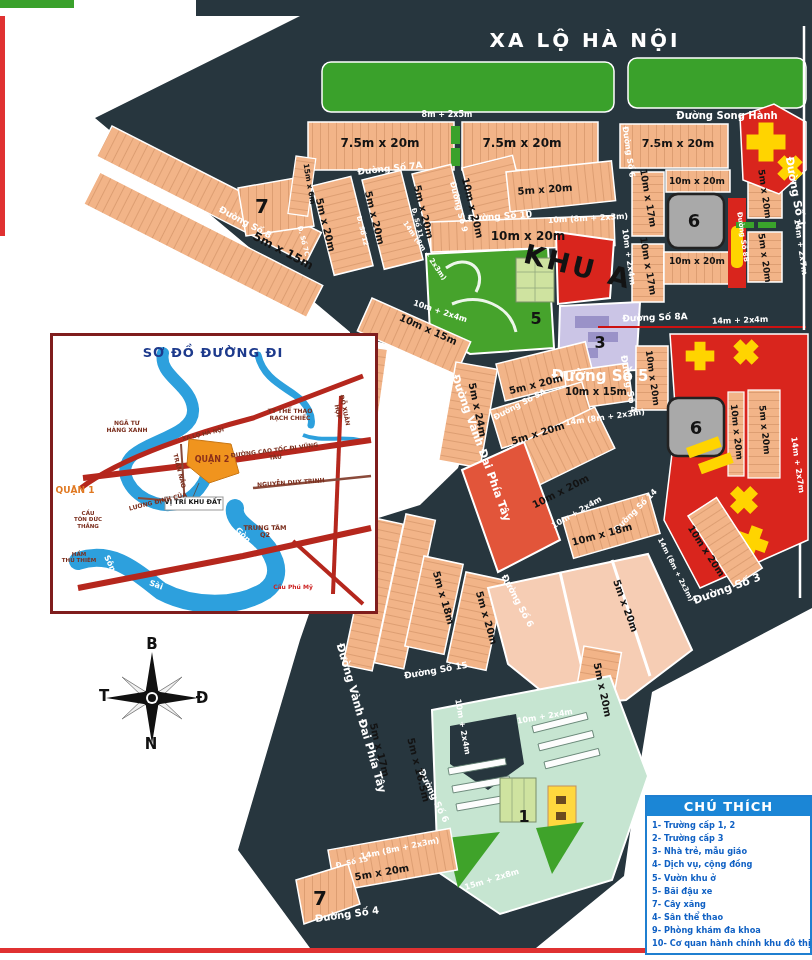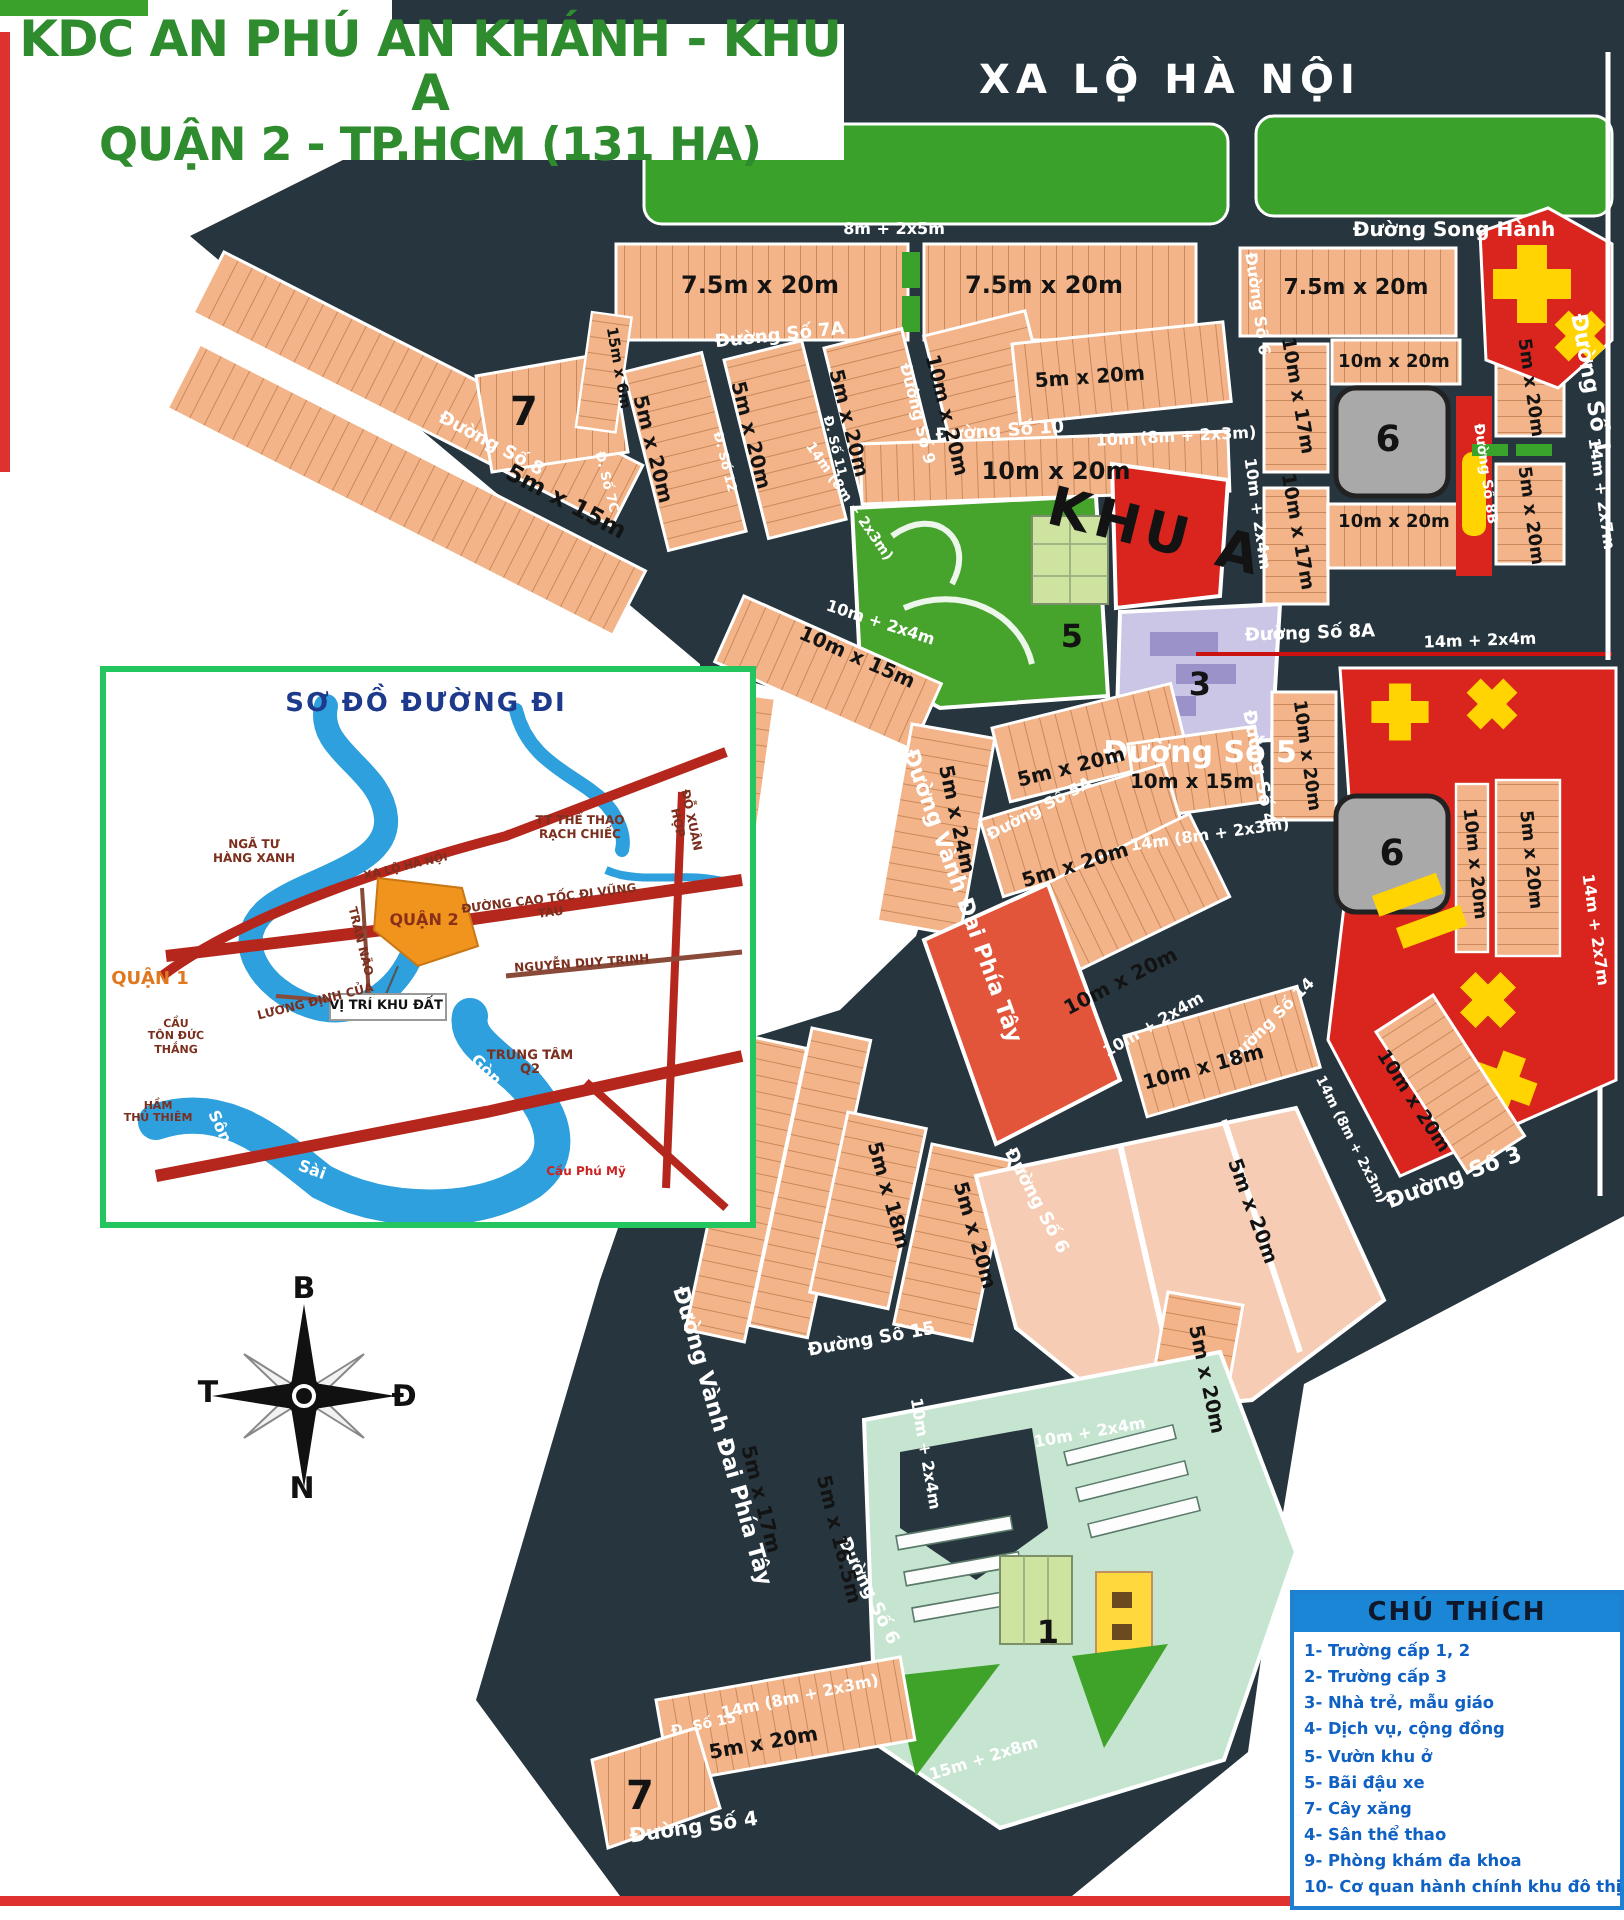--- a/index.html
+++ b/index.html
@@ -5,24 +5,24 @@
   html,body{margin:0;padding:0;background:#fff;font-family:"DejaVu Sans","Liberation Sans",sans-serif;}
   #stage{position:relative;width:812px;height:960px;background:#fff;overflow:hidden;}
   #stage svg{display:block;}
   .abs{position:absolute;}
   .ml{position:absolute;transform:translate(-50%,-50%);font-weight:700;white-space:nowrap;line-height:1.05;text-align:center;pointer-events:none;}
   .w{color:#ffffff;}
   .k{color:#131313;}
   .title-box{position:absolute;left:8px;top:12px;width:414px;height:68px;background:#ffffff;display:flex;flex-direction:column;justify-content:center;z-index:30;}
   .title-box .t1{font-size:25px;font-weight:800;color:#2e8b2e;text-align:center;letter-spacing:-0.5px;line-height:1.1;}
   .title-box .t2{font-size:23px;font-weight:800;color:#2e8b2e;text-align:center;letter-spacing:-0.5px;line-height:1.1;}
-  .inset{position:absolute;left:50px;top:333px;width:322px;height:275px;background:#ffffff;border:3px solid #22c55e;z-index:20;}
+  .inset{position:absolute;left:50px;top:333px;width:322px;height:275px;background:#ffffff;border:3px solid #7f1d1d;z-index:20;}
   .inset .il{position:absolute;transform:translate(-50%,-50%);font-weight:700;color:#7b2f1e;white-space:pre-line;text-align:center;line-height:1.15;}
   .legend{position:absolute;left:645px;top:795px;width:163px;background:#ffffff;border:2px solid #1f7fd0;z-index:25;}
-  .legend-header{background:#1b86d6;color:#0f172a;font-weight:800;font-size:13px;text-align:center;padding:2px 0;letter-spacing:1px;}
+  .legend-header{background:#1b86d6;color:#ffffff;font-weight:800;font-size:13px;text-align:center;padding:2px 0;letter-spacing:1px;}
   .legend ul{list-style:none;margin:3px 0 3px 0;padding:0 3px 0 5px;}
   .legend li{font-size:8.2px;font-weight:700;color:#1061c4;line-height:1.6;white-space:nowrap;}
   .compass-letter{position:absolute;transform:translate(-50%,-50%);font-weight:700;color:#111;font-size:15px;z-index:15;}
 </style>
 </head>
 <body>
 
 <div id="stage">
 
   <svg class="abs" style="left:0;top:0;z-index:1" width="812" height="960" viewBox="0 0 812 960">
@@ -233,24 +233,20 @@
 
     <div class="ml k" style="left:262px;top:206px;font-size:20px">7</div>
     <div class="ml k" style="left:320px;top:898px;font-size:20px">7</div>
     <div class="ml k" style="left:694px;top:221px;font-size:18px">6</div>
     <div class="ml k" style="left:696px;top:428px;font-size:18px">6</div>
     <div class="ml k" style="left:536px;top:319px;font-size:16px">5</div>
     <div class="ml k" style="left:600px;top:343px;font-size:16px">3</div>
     <div class="ml k" style="left:524px;top:817px;font-size:16px">1</div>
   </div>
 
-  <div class="title-box">
-    <div class="t1">KDC AN PHÚ AN KHÁNH - KHU A</div>
-    <div class="t2">QUẬN 2 - TP.HCM (131 HA)</div>
-  </div>
 
   <div class="inset">
     <svg width="100%" height="100%" viewBox="0 0 322 275">
 
       <path d="M110,17 C105,40 138,48 140,73 C142,98 98,103 80,119 C62,135 78,159 102,167 C126,175 146,159 154,139" stroke="#2da0dd" stroke-width="12" fill="none" stroke-linecap="round"></path>
       <path d="M25,225 C60,213 85,237 108,255 C140,272 185,272 212,255 C235,238 218,212 202,199 C190,189 180,182 182,172" stroke="#2da0dd" stroke-width="18" fill="none" stroke-linecap="round"></path>
       <path d="M205,19 C210,41 228,49 242,59 C255,68 260,81 258,89" stroke="#2da0dd" stroke-width="7" fill="none" stroke-linecap="round"></path>
       <path d="M250,99 C268,107 290,99 310,105" stroke="#2da0dd" stroke-width="4" fill="none"></path>
 
       <path d="M28,152 C70,120 150,95 200,82 L310,40" stroke="#b5271d" stroke-width="5" fill="none"></path>

